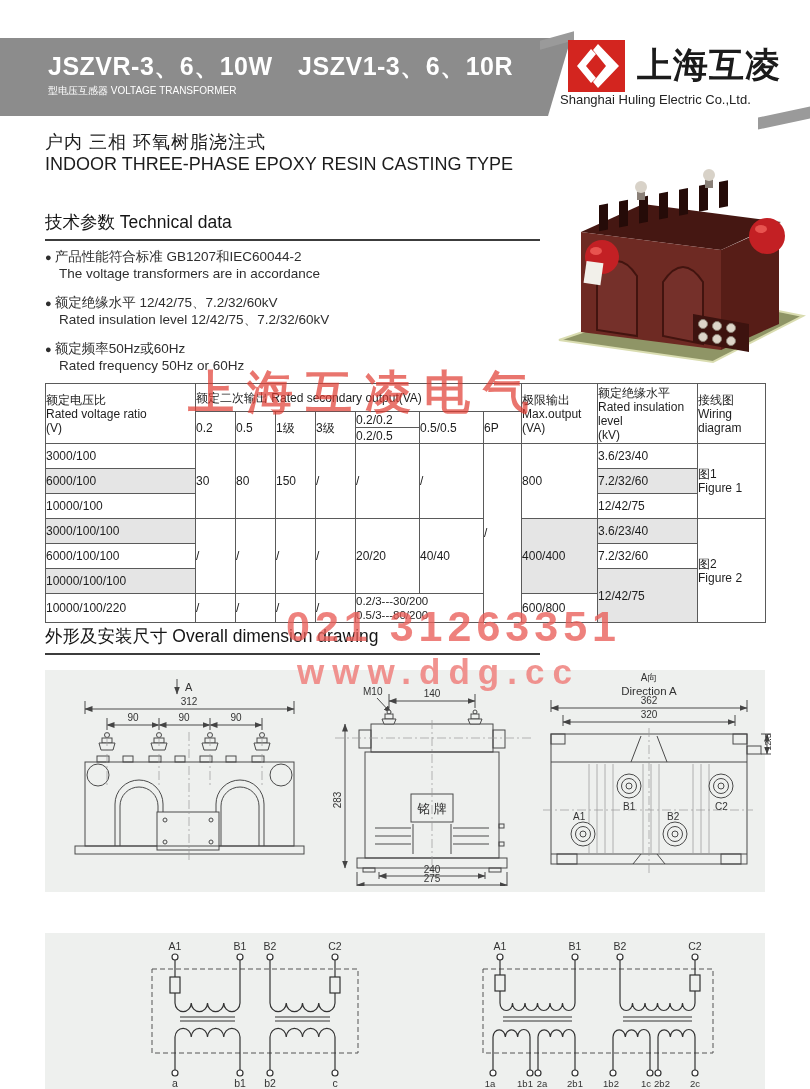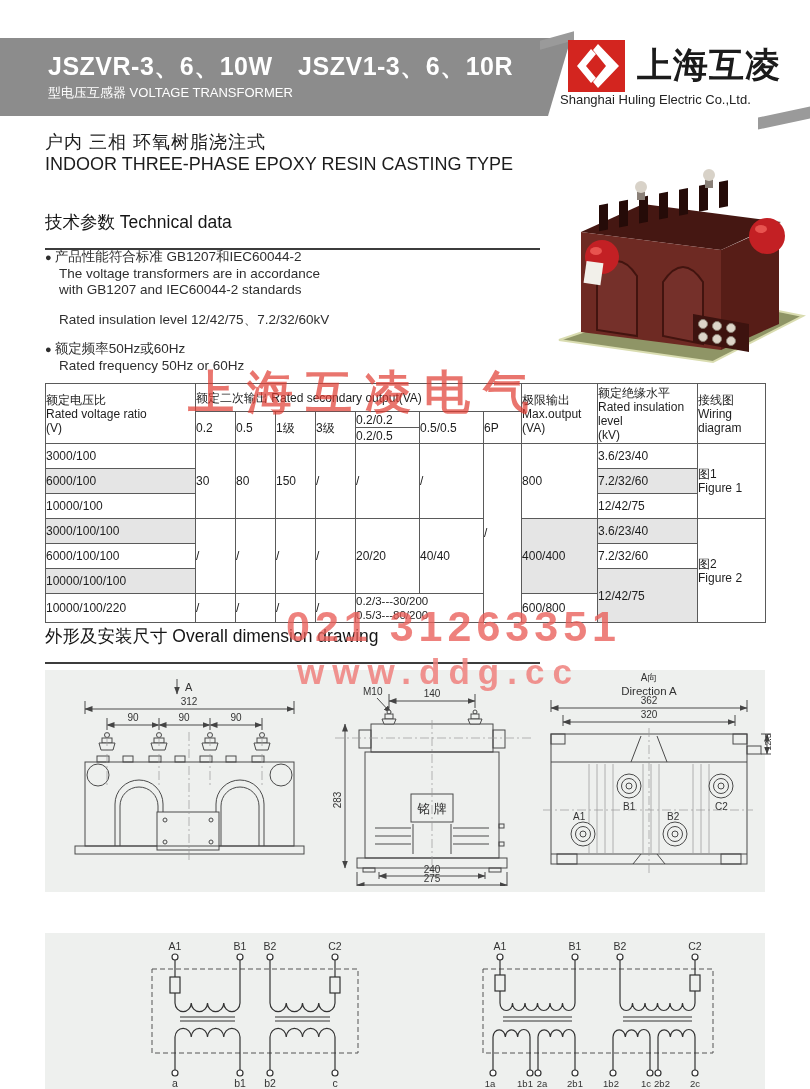--- a/index.html
+++ b/index.html
@@ -1,34 +1,34 @@
 <!DOCTYPE html>
 <html><head>
 <meta charset="utf-8">
 <style>
   html,body{margin:0;padding:0;background:#fff;}
   .page{position:relative;width:810px;height:1089px;background:#fff;overflow:hidden;
         font-family:"Liberation Sans",sans-serif;color:#222;margin-top:28px;}
   
   .band{position:absolute;left:0;top:10px;width:810px;height:78px;background:#8c8c8c;}
   .model{position:absolute;left:48px;top:22px;color:#fff;font-size:25px;font-weight:bold;letter-spacing:.5px;white-space:nowrap;}
-  .type{position:absolute;left:48px;top:56px;color:#fff;font-size:13px;white-space:nowrap;}
+  .type{position:absolute;left:48px;top:56px;color:#fff;font-size:10px;white-space:nowrap;}
   .logo-area{position:absolute;right:0;top:0;width:262px;height:88px;background:#fff;
              clip-path:polygon(26px 0,100% 0,100% 100%,0 100%);}
   .logo-accent-tl{position:absolute;left:540px;top:8px;width:34px;height:9px;background:#9a9a9a;transform:skewY(-16deg);}
   .logo-accent-br{position:absolute;right:0px;top:84px;width:52px;height:12px;background:#9a9a9a;transform:skewY(-12deg);}
   .logo-red{position:absolute;left:568px;top:12px;width:57px;height:52px;background:#d3251f;}
   .brand-cn{position:absolute;left:637px;top:14px;font-size:35px;font-weight:bold;color:#1b1b1b;letter-spacing:1px;white-space:nowrap;}
   .brand-en{position:absolute;left:560px;top:64px;font-size:13px;color:#222;white-space:nowrap;}
   
   .intro-cn{position:absolute;left:45px;top:102px;font-size:18px;color:#1c1c1c;letter-spacing:1px;}
   .intro-en{position:absolute;left:45px;top:126px;font-size:18px;color:#1c1c1c;}
   
   .sec-head{position:absolute;left:45px;width:495px;font-size:17.5px;color:#151515;
-            padding-bottom:14px;border-bottom:2px solid #3c3c3c;white-space:nowrap;}
+            padding-bottom:5px;border-bottom:2px solid #3c3c3c;white-space:nowrap;}
   .h-tech{top:182px;} .h-dim{top:596px;} .h-wire{top:873px;}
   
   .bullets{position:absolute;left:45px;top:221px;font-size:13.5px;line-height:16.5px;color:#2e2e2e;}
   .bullet{margin-bottom:13px;}
   .bullet .dot{font-size:11px;margin-right:3px;}
   .bullet .sub{margin-left:14px;}
   
   .photo{position:absolute;left:545px;top:126px;}
   
   .wm{position:absolute;font-weight:bold;z-index:5;white-space:nowrap;pointer-events:none;}
@@ -81,23 +81,23 @@
   <div class="brand-en">Shanghai Huling Electric Co.,Ltd.</div>
 
   <div class="intro-cn">户内 三相 环氧树脂浇注式</div>
   <div class="intro-en">INDOOR THREE-PHASE EPOXY RESIN CASTING TYPE</div>
 
   <div class="sec-head h-tech">技术参数  Technical data</div>
   <div class="bullets">
     <div class="bullet">
       <div><span class="dot">●</span><span>产品性能符合标准 GB1207和IEC60044-2</span></div>
       <div class="sub">The voltage transformers are in accordance</div>
-      <div class="sub">with GB1207 and IEC60044-2 standards</div>
     </div>
     <div class="bullet">
+      <div><span class="dot">●</span><span>额定绝缘水平 12/42/75、7.2/32/60kV</span></div>
       <div class="sub">Rated insulation level 12/42/75、7.2/32/60kV</div>
     </div>
     <div class="bullet">
       <div><span class="dot">●</span><span>额定频率50Hz或60Hz</span></div>
       <div class="sub">Rated frequency 50Hz or 60Hz</div>
     </div>
   </div>
 
   <div class="photo">
     <svg viewBox="0 0 265 212" width="265" height="212">

